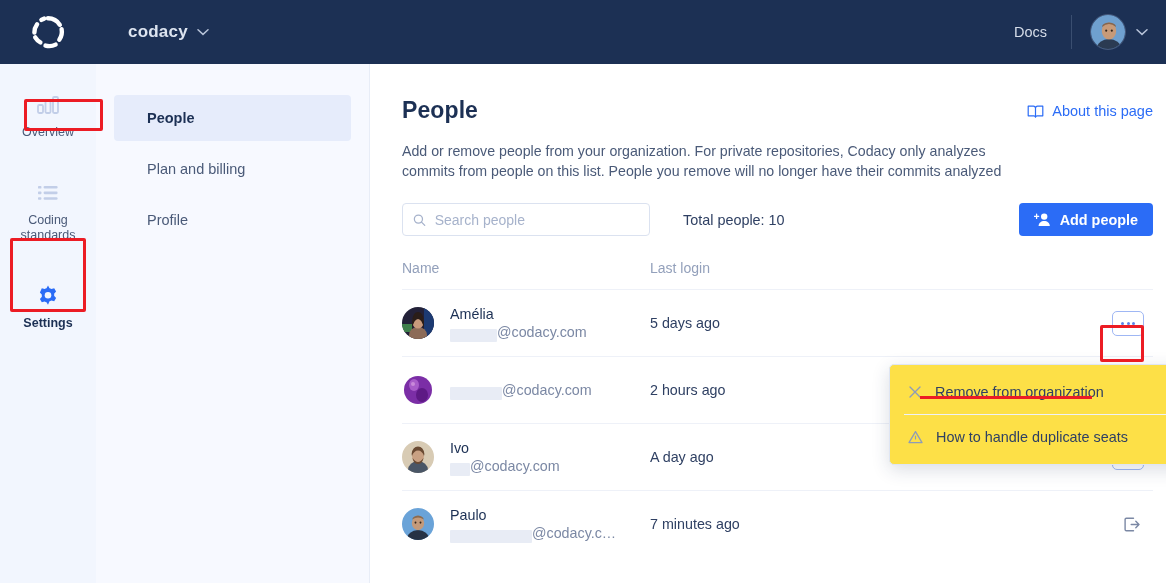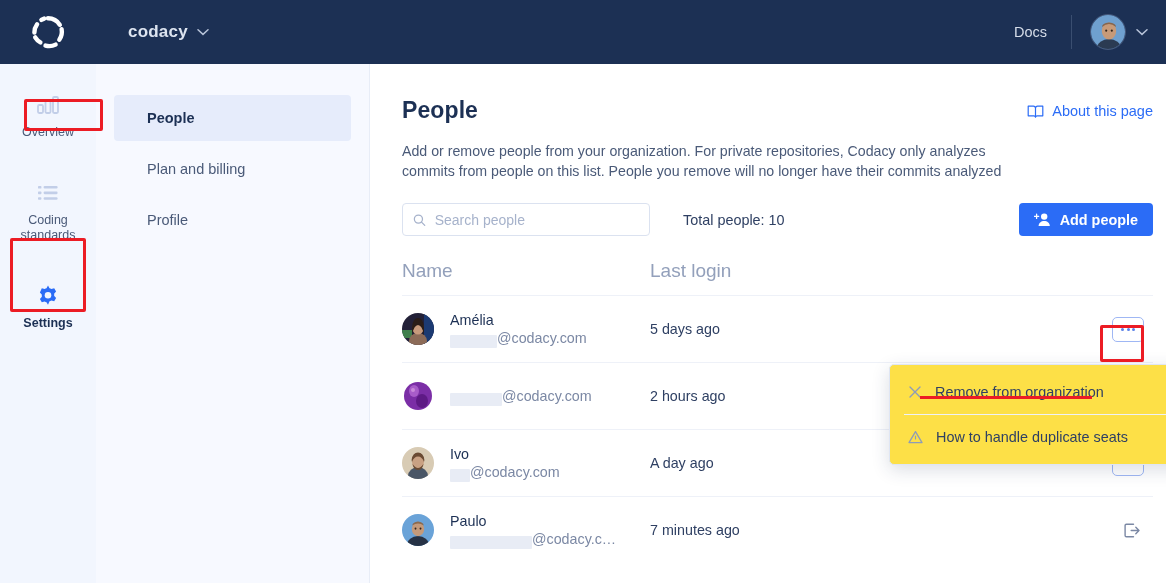--- a/index.html
+++ b/index.html
@@ -101,21 +101,21 @@
   .add-people-btn {
     margin-left: auto; background: #2b6cf6; color: #fff; border: 0; border-radius: 4px;
     height: 33px; padding: 0 15px; font-size: 14.4px; font-weight: bold; cursor: pointer;
     display: flex; align-items: center; gap: 9px;
     font-family: "Liberation Sans", sans-serif;
   }
 
   
   .table { margin: 0 13px 0 32px; }
   .thead { display: flex; padding: 24px 0 13px 0; }
-  .th { font-size: 19px; color: #93a0bb; }
+  .th { font-size: 14px; color: #93a0bb; }
   .th.name { width: 248px; }
   .row {
     display: flex; align-items: center; height: 67px;
     border-top: 1px solid #eef1f8;
   }
   .cell-name { width: 248px; display: flex; align-items: center; gap: 16px; }
   .avatar-row { width: 32px; height: 32px; border-radius: 50%; overflow: hidden; flex: 0 0 auto; }
   .person-name { font-size: 14.3px; color: #1c3054; line-height: 18px; }
   .person-email { font-size: 14.3px; color: #7b88a4; line-height: 19px; display: flex; align-items: flex-end; }
   .redact { display: inline-block; height: 13px; background: #e8ecf5; border-radius: 1px; }

